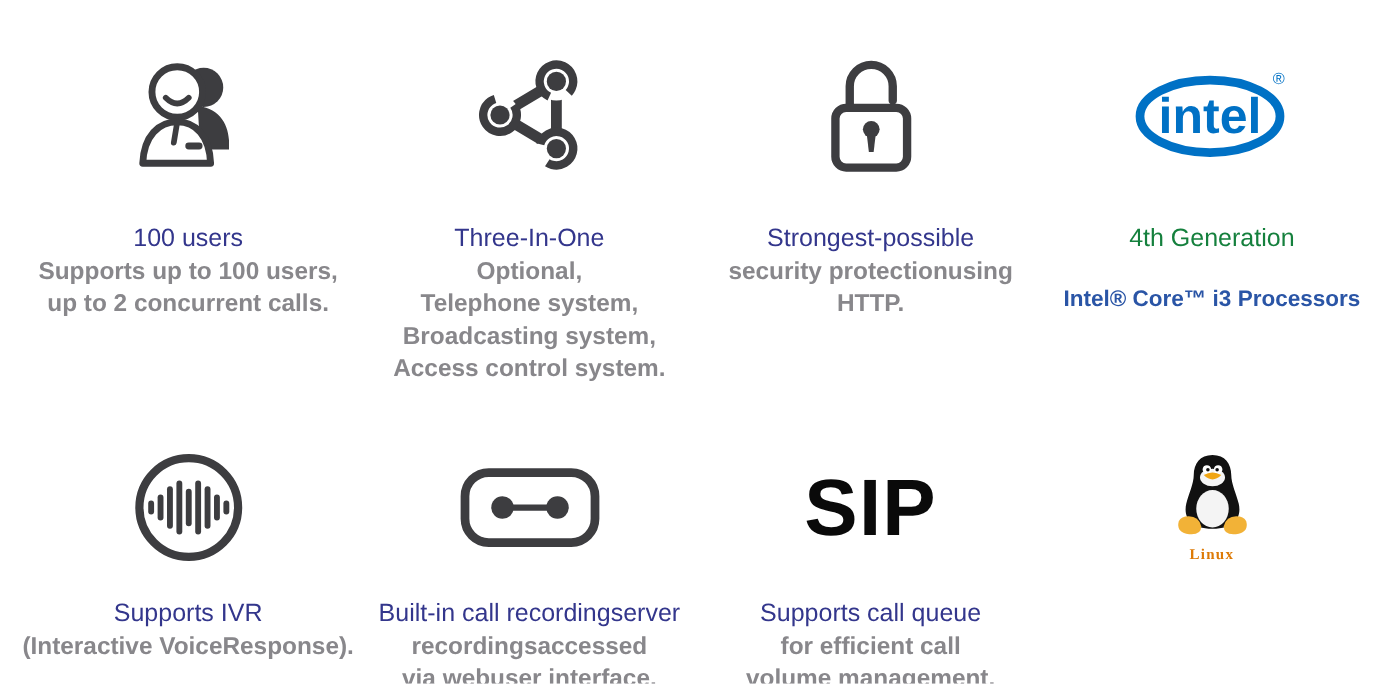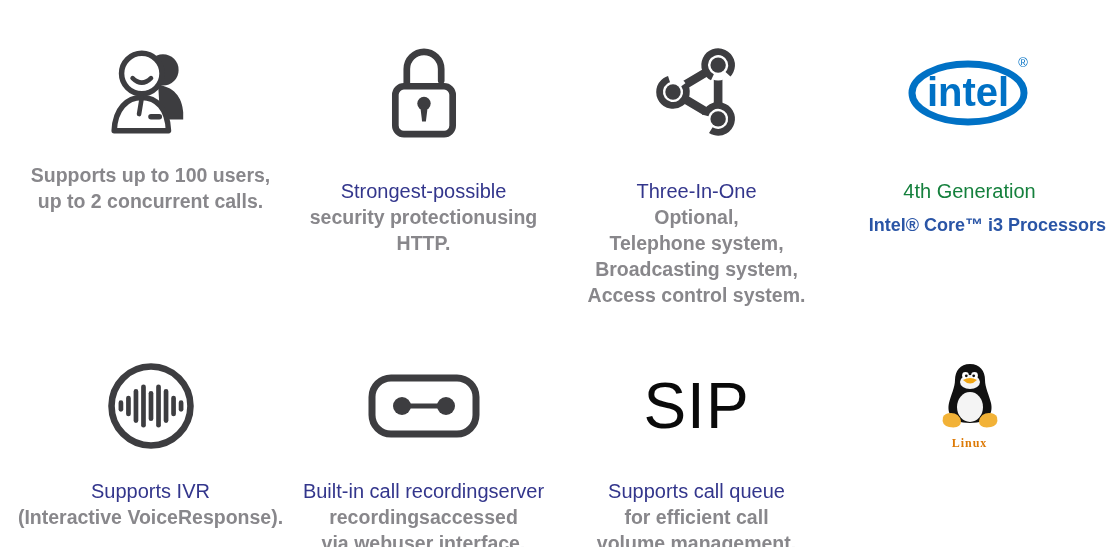--- a/index.html
+++ b/index.html
@@ -52,26 +52,25 @@
     line-height: 26px;
     color: #88878b;
     font-weight: bold;
   }
   
   .cell.blue-style .feature-title { color: #15803d; }
   .cell.blue-style .body-line {
     color: #2a55a6;
     font-size: 18px;
     line-height: 26px;
-    margin-top: 8px;
-    text-align: right;
+    margin-top: 22px;
   }
   .sip-wordmark {
     font-size: 64px;
-    font-weight: normal;
+    font-weight: bold;
     letter-spacing: 1px;
     color: #0a0a0a;
   }
   .linux-caption {
     font-family: Liberation Serif, serif;
     font-weight: bold;
     font-size: 12px;
     color: #dd7a06;
     margin-top: 1px;
     letter-spacing: 1px;
@@ -92,36 +91,23 @@
             <circle cx="63" cy="30" r="17"></circle>
             <path d="M55 46 C75 47 84 60 85 76 L85 84 L60 84 L58 50 Z"></path>
           </g>
           <circle cx="40" cy="34" r="22" fill="#ffffff" stroke="#3d3d40" stroke-width="6"></circle>
           <path d="M30 39 Q40 49 50 39" fill="none" stroke="#3d3d40" stroke-width="5" stroke-linecap="round"></path>
           <path d="M10 96 C11 72 24 60 40 60 C56 60 68 72 69 96 Z" fill="#ffffff" stroke="#3d3d40" stroke-width="6" stroke-linejoin="round"></path>
           <path d="M40 60 L37 78" fill="none" stroke="#3d3d40" stroke-width="5" stroke-linecap="round"></path>
           <rect x="47" y="78" width="15" height="6" rx="3" fill="#3d3d40"></rect>
         </svg>
       </div>
+      <div class="feature-title">100 users</div>
       <div class="body-line">Supports up to 100 users,</div>
       <div class="body-line">up to 2 concurrent calls.</div>
-    </div>
-
-    <div class="cell">
-      <div class="icon-box">
-        <svg width="86" height="100" viewBox="0 0 90 104">
-          <path d="M27 46 L27 28 A18 18 0 0 1 63 28 L63 40" fill="none" stroke="#3d3d40" stroke-width="7" stroke-linecap="round"></path>
-          <rect x="15" y="46" width="60" height="50" rx="9" fill="#ffffff" stroke="#3d3d40" stroke-width="7"></rect>
-          <circle cx="45" cy="64" r="7" fill="#3d3d40"></circle>
-          <path d="M41 66 L49 66 L47 83 L43 83 Z" fill="#3d3d40"></path>
-        </svg>
-      </div>
-      <div class="feature-title">Strongest-possible</div>
-      <div class="body-line">security protectionusing</div>
-      <div class="body-line">HTTP.</div>
     </div>
 
     <div class="cell">
       <div class="icon-box">
         <svg width="96" height="96" viewBox="0 0 100 100">
           <g stroke="#3d3d40" stroke-width="9" stroke-linecap="round">
             <line x1="25" y1="50" x2="72" y2="22"></line>
             <line x1="25" y1="50" x2="72" y2="78"></line>
             <line x1="72" y1="22" x2="72" y2="78"></line>
           </g>
@@ -136,20 +122,34 @@
             <circle cx="72" cy="22" r="8" fill="#3d3d40"></circle>
             <circle cx="72" cy="78" r="8" fill="#3d3d40"></circle>
           </g>
         </svg>
       </div>
       <div class="feature-title">Three-In-One</div>
       <div class="body-line">Optional,</div>
       <div class="body-line">Telephone system,</div>
       <div class="body-line">Broadcasting system,</div>
       <div class="body-line">Access control system.</div>
+    </div>
+
+    <div class="cell">
+      <div class="icon-box">
+        <svg width="86" height="100" viewBox="0 0 90 104">
+          <path d="M27 46 L27 28 A18 18 0 0 1 63 28 L63 40" fill="none" stroke="#3d3d40" stroke-width="7" stroke-linecap="round"></path>
+          <rect x="15" y="46" width="60" height="50" rx="9" fill="#ffffff" stroke="#3d3d40" stroke-width="7"></rect>
+          <circle cx="45" cy="64" r="7" fill="#3d3d40"></circle>
+          <path d="M41 66 L49 66 L47 83 L43 83 Z" fill="#3d3d40"></path>
+        </svg>
+      </div>
+      <div class="feature-title">Strongest-possible</div>
+      <div class="body-line">security protectionusing</div>
+      <div class="body-line">HTTP.</div>
     </div>
 
     <div class="cell blue-style">
       <div class="icon-box">
         <svg width="128" height="86" viewBox="0 0 128 86">
           <ellipse cx="62" cy="44" rx="56" ry="29" fill="none" stroke="#0071c5" stroke-width="7"></ellipse>
           <text x="62" y="57" text-anchor="middle" font-family="Liberation Sans, sans-serif" font-weight="bold" font-size="40" fill="#0071c5">intel</text>
           <text x="117" y="18" text-anchor="middle" font-family="Liberation Sans, sans-serif" font-size="13" fill="#0071c5">®</text>
         </svg>
       </div>

